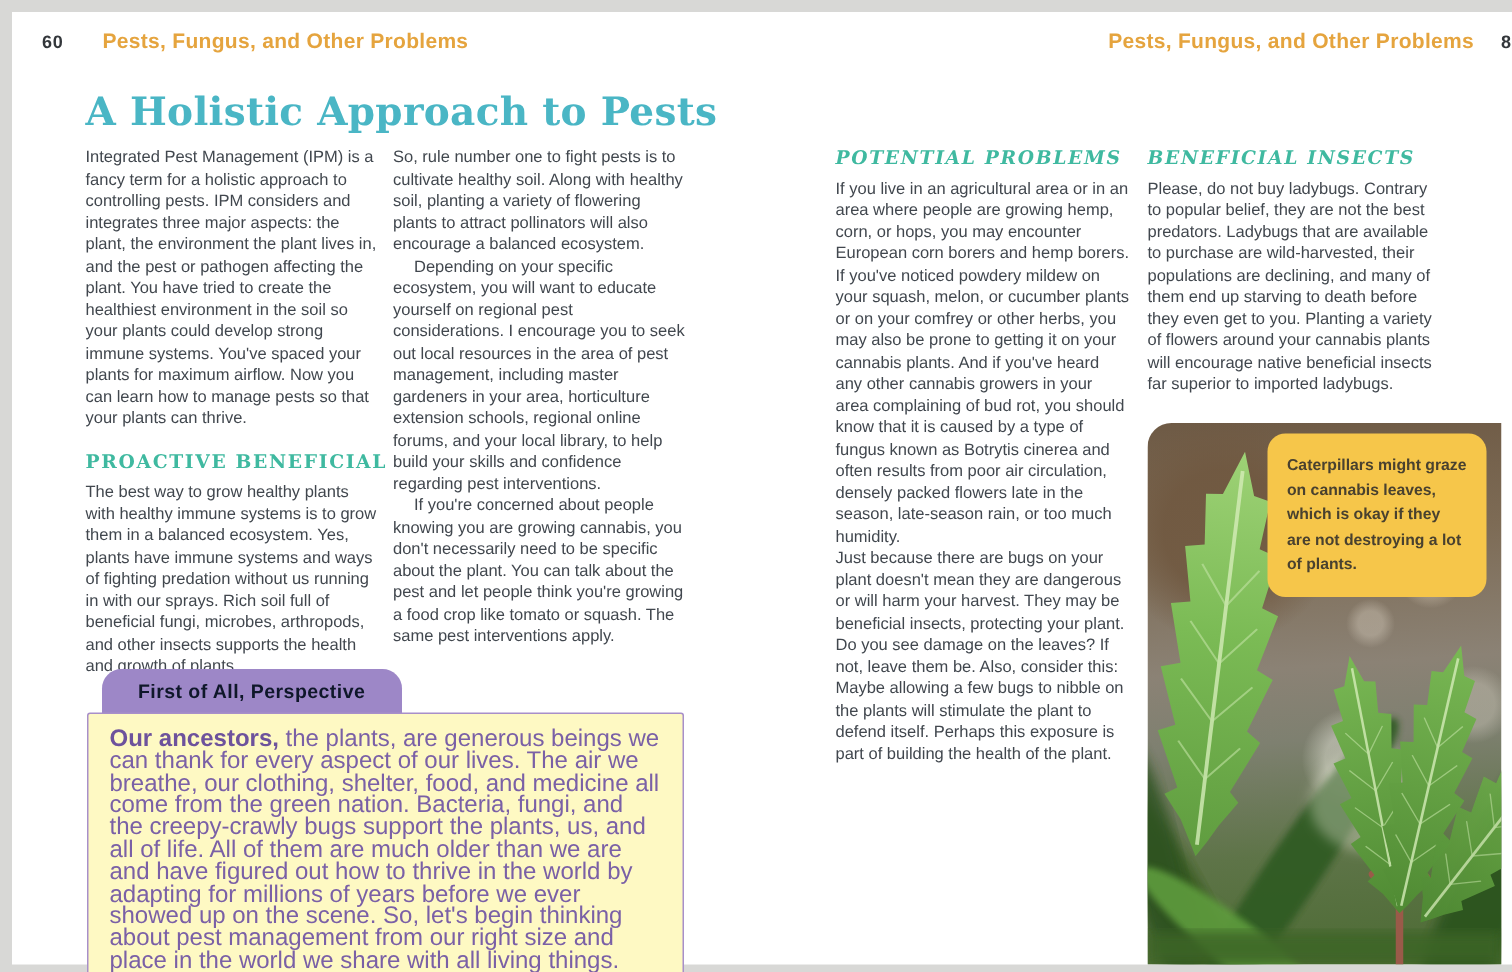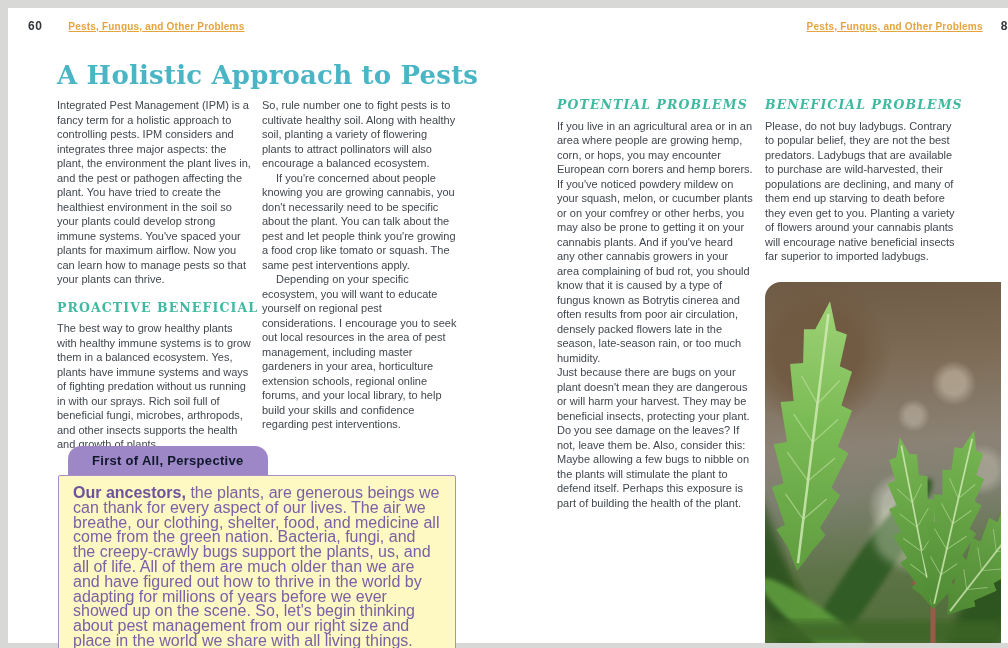--- a/index.html
+++ b/index.html
@@ -12,21 +12,21 @@
   .stage{position:relative;width:1008px;height:648px;overflow:hidden;padding-left:33px;}
   .spread{
     position:absolute;left:8px;top:8px;right:7px;bottom:5px;
     background:#ffffff;
   }
   
   .hdr{position:absolute;top:19px;display:flex;align-items:baseline;gap:26px;}
   .hdr-left{left:28px;}
   .hdr-right{right:26px;gap:18px;}
   .pagenum{font-size:12px;font-weight:bold;color:#33373b;letter-spacing:.5px;}
-  .runhead{font-size:10px;font-weight:bold;color:#e5a43e;letter-spacing:.2px;text-decoration:underline;}
+  .runhead{font-size:14px;font-weight:bold;color:#e5a43e;letter-spacing:.2px;}
   
   .title{
     position:absolute;left:57px;top:60px;margin:0;
     font-family:"DejaVu Serif", serif;
     font-size:26px;font-weight:bold;color:#4ab6c5;
     letter-spacing:.2px;white-space:nowrap;
   }
   
   .col{position:absolute;top:98px;font-size:11px;line-height:14.5px;color:#41474e;}
   .col1{left:57px;width:196px;}
@@ -94,32 +94,32 @@
   <h1 class="title">A Holistic Approach to Pests</h1>
 
   <div class="col col1">
     <p>Integrated Pest Management (IPM) is a fancy term for a holistic approach to controlling pests. IPM considers and integrates three major aspects: the plant, the environment the plant lives in, and the pest or pathogen affecting the plant. You have tried to create the healthiest environment in the soil so your plants could develop strong immune systems. You've spaced your plants for maximum airflow. Now you can learn how to manage pests so that your plants can thrive.</p>
     <h2 class="sec">PROACTIVE BENEFICIAL</h2>
     <p>The best way to grow healthy plants with healthy immune systems is to grow them in a balanced ecosystem. Yes, plants have immune systems and ways of fighting predation without us running in with our sprays. Rich soil full of beneficial fungi, microbes, arthropods, and other insects supports the health and growth of plants.</p>
   </div>
 
   <div class="col col2">
     <p>So, rule number one to fight pests is to cultivate healthy soil. Along with healthy soil, planting a variety of flowering plants to attract pollinators will also encourage a balanced ecosystem.</p>
+    <p class="indent">Depending on your specific ecosystem, you will want to educate yourself on regional pest considerations. I encourage you to seek out local resources in the area of pest management, including master gardeners in your area, horticulture extension schools, regional online forums, and your local library, to help build your skills and confidence regarding pest interventions.</p>
     <p class="indent">If you're concerned about people knowing you are growing cannabis, you don't necessarily need to be specific about the plant. You can talk about the pest and let people think you're growing a food crop like tomato or squash. The same pest interventions apply.</p>
-    <p class="indent">Depending on your specific ecosystem, you will want to educate yourself on regional pest considerations. I encourage you to seek out local resources in the area of pest management, including master gardeners in your area, horticulture extension schools, regional online forums, and your local library, to help build your skills and confidence regarding pest interventions.</p>
   </div>
 
   <div class="col col3">
     <h2 class="sec first">POTENTIAL PROBLEMS</h2>
     <p>If you live in an agricultural area or in an area where people are growing hemp, corn, or hops, you may encounter European corn borers and hemp borers. If you've noticed powdery mildew on your squash, melon, or cucumber plants or on your comfrey or other herbs, you may also be prone to getting it on your cannabis plants. And if you've heard any other cannabis growers in your area complaining of bud rot, you should know that it is caused by a type of fungus known as Botrytis cinerea and often results from poor air circulation, densely packed flowers late in the season, late-season rain, or too much humidity.</p>
     <p>Just because there are bugs on your plant doesn't mean they are dangerous or will harm your harvest. They may be beneficial insects, protecting your plant. Do you see damage on the leaves? If not, leave them be. Also, consider this: Maybe allowing a few bugs to nibble on the plants will stimulate the plant to defend itself. Perhaps this exposure is part of building the health of the plant.</p>
   </div>
 
   <div class="col col4">
-    <h2 class="sec first">BENEFICIAL PROBLEMS</h2>
+    <h2 class="sec first">BENEFICIAL INSECTS</h2>
     <p>Please, do not buy ladybugs. Contrary to popular belief, they are not the best predators. Ladybugs that are available to purchase are wild-harvested, their populations are declining, and many of them end up starving to death before they even get to you. Planting a variety of flowers around your cannabis plants will encourage native beneficial insects far superior to imported ladybugs.</p>
   </div>
 
   <div class="note-tab">First of All, Perspective</div>
   <div class="note-box">
     <p><strong>Our ancestors,</strong><span> the plants, are generous beings we can thank for every aspect of our lives. The air we breathe, our clothing, shelter, food, and medicine all come from the green nation. Bacteria, fungi, and the creepy-crawly bugs support the plants, us, and all of life. All of them are much older than we are and have figured out how to thrive in the world by adapting for millions of years before we ever showed up on the scene. So, let's begin thinking about pest management from our right size and place in the world we share with all living things.</span></p>
   </div>
 
   <div class="photo">
     <svg viewBox="0 0 236 360" preserveAspectRatio="none">
@@ -155,14 +155,15 @@
       <rect x="0" y="338" width="236" height="22" fill="#3c6527" opacity=".85" filter="url(#b4)"></rect>
 
       <path d="M168 360 L168 318 M168 322 L150 300 M168 322 L186 302" stroke="#9a5a49" stroke-width="5" stroke-linecap="round" fill="none"></path>
 
       <use href="#leaflet" fill="url(#lg2)" transform="translate(168,326) rotate(-11) scale(1.05,0.83)"></use>
       <use href="#leaflet" fill="url(#lg2)" transform="translate(168,326) rotate(13) scale(1.1,0.87)"></use>
       <use href="#leaflet" fill="url(#lg2)" opacity=".95" transform="translate(182,332) rotate(38) scale(1.15,0.8)"></use>
 
       <use href="#leaflet" fill="url(#lg1)" transform="translate(32,288) rotate(7) scale(1.6,1.29)"></use>
     </svg>
+    <div class="photo-note">Caterpillars might graze on cannabis leaves, which is okay if they are not destroying a lot of plants.</div>
   </div>
 </div>
 
 </body></html>

